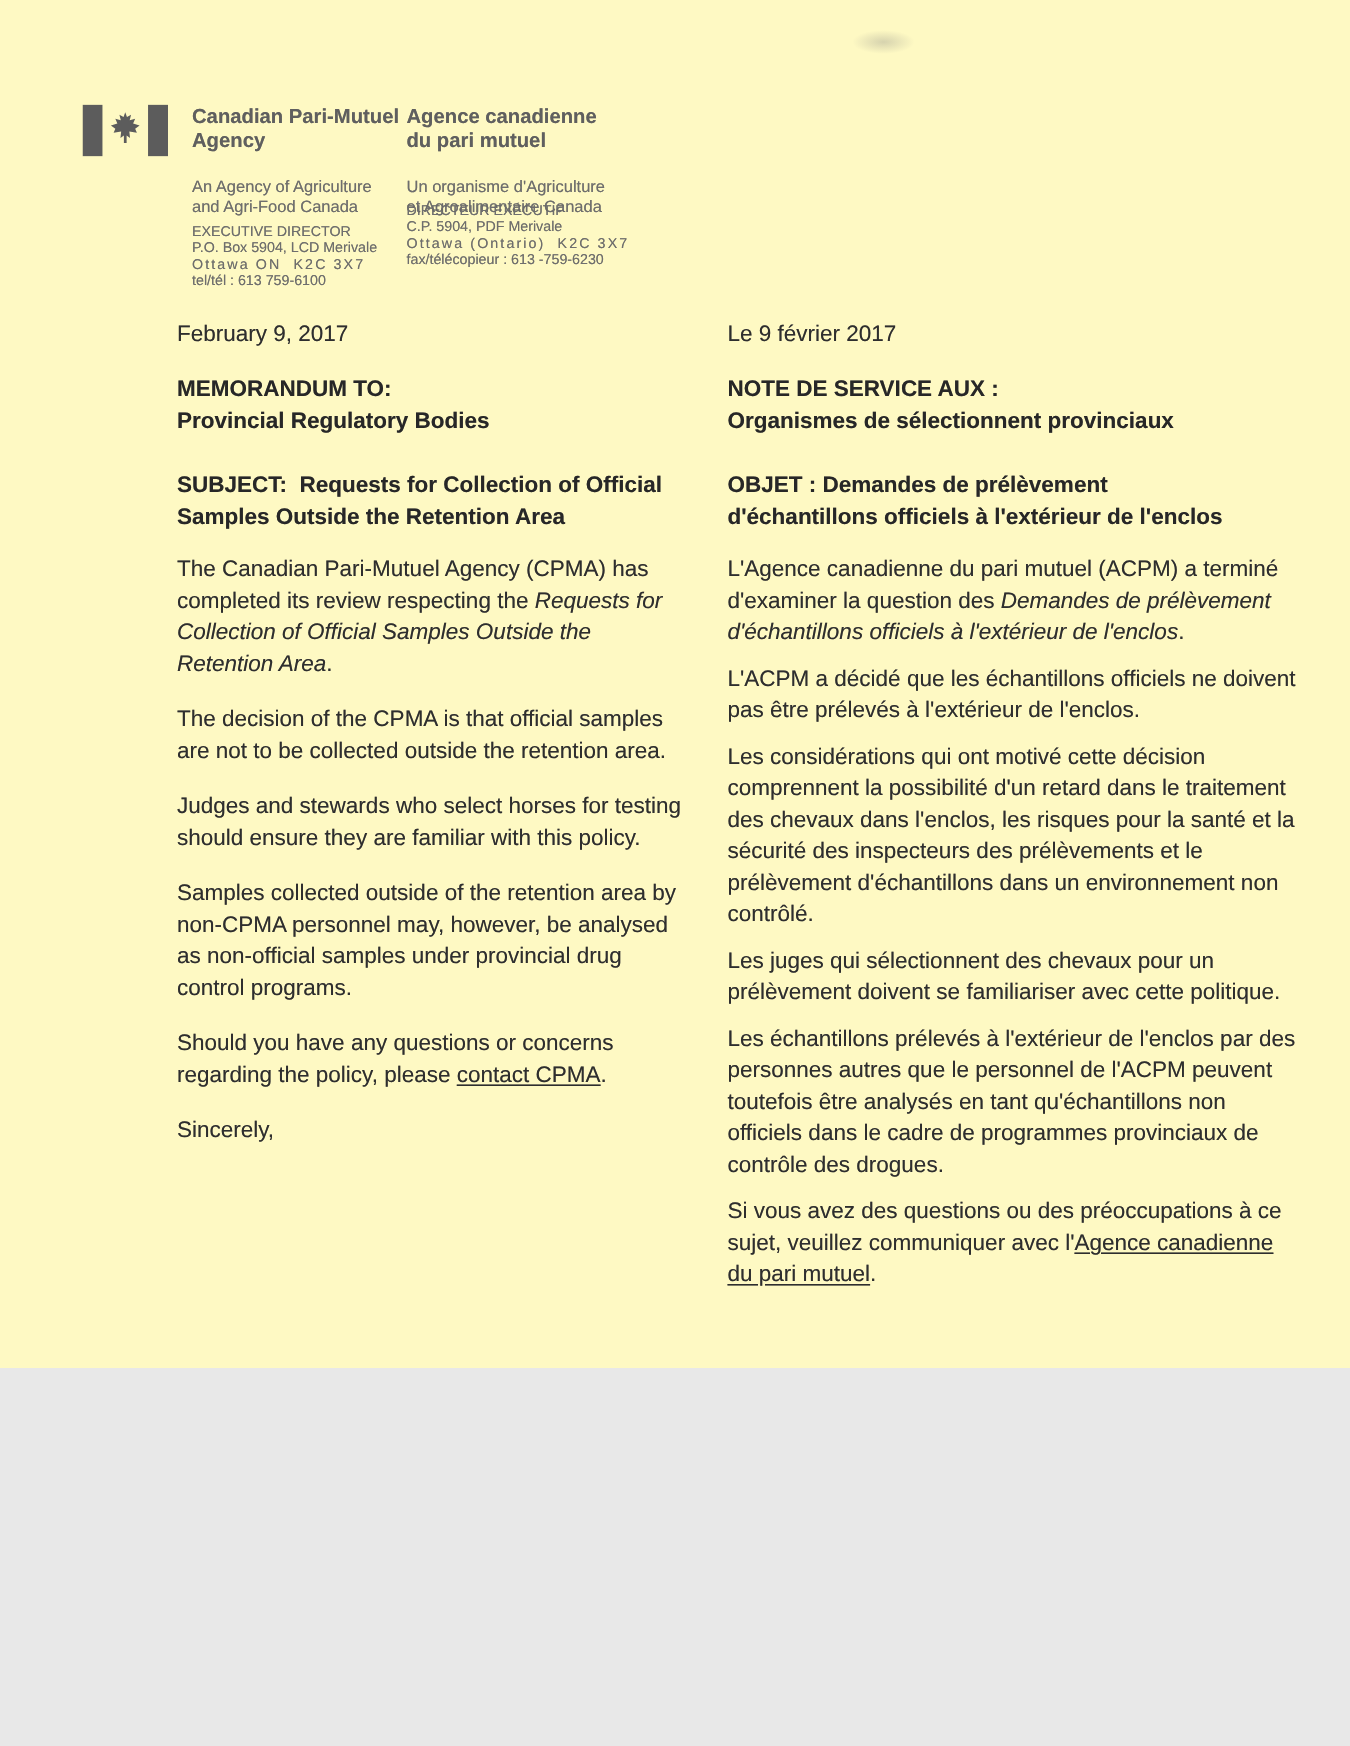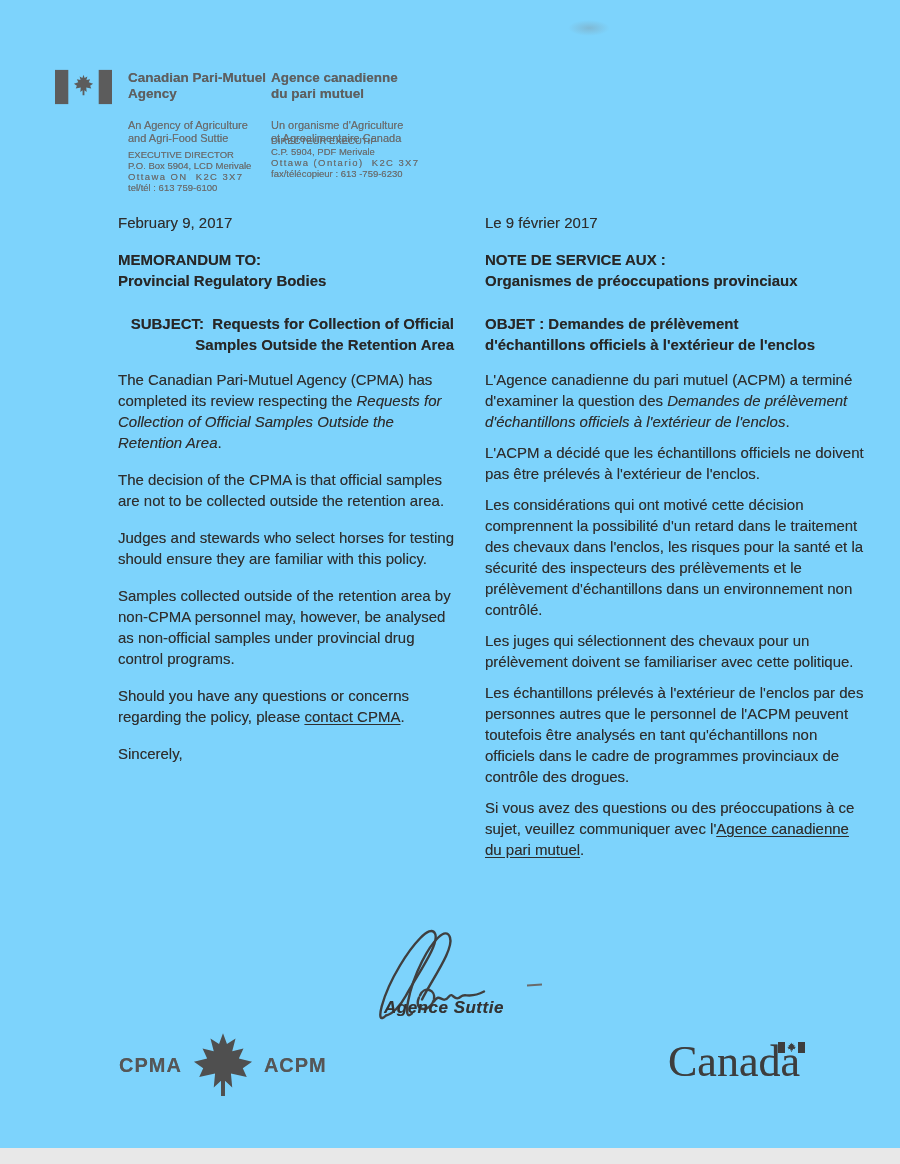--- a/index.html
+++ b/index.html
@@ -1,18 +1,18 @@
 <!DOCTYPE html>
 <html><head>
 <meta charset="utf-8">
 <style>
   html,body { margin:0; padding:0; background:#e8e8e8; }
   .page {
-    position:relative; width:900px; height:1148px; margin:0 auto;
-    background:#7dd3fc; overflow:hidden;
+    position:relative; width:900px; height:912px; margin:0 auto;
+    background:#fef9c3; overflow:hidden;
     font-family:"Liberation Sans", sans-serif;
     color:#2e2e2e;
     text-shadow:0 0 0.35px rgba(70,70,70,0.55);
   }
   
   .smudge { position:absolute; left:568px; top:20px; width:42px; height:16px;
     background:radial-gradient(ellipse at center, rgba(130,130,130,0.32), rgba(130,130,130,0) 70%); }
 
   
   .flag-top { position:absolute; left:55px; top:68px; width:57px; height:38px; }
@@ -28,21 +28,21 @@
   .lh-contact-fr { left:271px; top:135px; }
   .spread { letter-spacing:1.4px; }
 
   
   .col { position:absolute; top:212px; font-size:15px; line-height:21px; }
   .col-en { left:118px; width:342px; }
   .col-fr { left:485px; width:382px; }
   .date { margin:0 0 16px 0; }
   .memo { font-weight:bold; margin:0 0 22px 0; color:#272727; }
   .subject { font-weight:bold; margin:0 0 14px 0; color:#272727; }
-  .subject-en { max-width:336px;text-align:right; }
+  .subject-en { max-width:336px; }
   .subject-fr { max-width:330px; }
   .col-en p.body { margin:0 0 16px 0; }
   .col-fr p.body { margin:0 0 10px 0; }
   .it { font-style:italic; }
   .ul { text-decoration:underline; text-underline-offset:2px; }
   .closing-en { margin-top:70px; }
   .closing-fr { margin-top:18px; }
 
   
   .sig { position:absolute; left:372px; top:915px; width:120px; height:115px; }
@@ -78,21 +78,21 @@
     <div>Canadian Pari-Mutuel</div>
     <div>Agency</div>
   </div>
   <div class="lh lh-org lh-org-fr">
     <div>Agence canadienne</div>
     <div>du pari mutuel</div>
   </div>
 
   <div class="lh lh-agency lh-agency-en">
     <div>An Agency of Agriculture</div>
-    <div>and Agri-Food Suttie</div>
+    <div>and Agri-Food Canada</div>
   </div>
   <div class="lh lh-agency lh-agency-fr">
     <div>Un organisme d'Agriculture</div>
     <div>et Agroalimentaire Canada</div>
   </div>
 
   <div class="lh lh-contact lh-contact-en">
     <div>EXECUTIVE DIRECTOR</div>
     <div>P.O. Box 5904, LCD Merivale</div>
     <div class="spread">Ottawa ON&nbsp; K2C 3X7</div>
@@ -117,21 +117,21 @@
     <p class="body">Judges and stewards who select horses for testing should ensure they are familiar with this policy.</p>
     <p class="body">Samples collected outside of the retention area by non-CPMA personnel may, however, be analysed as non-official samples under provincial drug control programs.</p>
     <p class="body"><span>Should you have any questions or concerns regarding the policy, please </span><span class="ul">contact CPMA</span><span>.</span></p>
     <p class="body closing-en">Sincerely,</p>
   </div>
 
   <div class="col col-fr">
     <p class="date">Le 9 février 2017</p>
     <p class="memo">
       <span>NOTE DE SERVICE AUX :</span><br>
-      <span>Organismes de préoccupations provinciaux</span>
+      <span>Organismes de sélectionnent provinciaux</span>
     </p>
     <p class="subject subject-fr">OBJET : Demandes de prélèvement d'échantillons officiels à l'extérieur de l'enclos</p>
     <p class="body"><span>L'Agence canadienne du pari mutuel (ACPM) a terminé d'examiner la question des </span><span class="it">Demandes de prélèvement d'échantillons officiels à l'extérieur de l'enclos</span><span>.</span></p>
     <p class="body">L'ACPM a décidé que les échantillons officiels ne doivent pas être prélevés à l'extérieur de l'enclos.</p>
     <p class="body">Les considérations qui ont motivé cette décision comprennent la possibilité d'un retard dans le traitement des chevaux dans l'enclos, les risques pour la santé et la sécurité des inspecteurs des prélèvements et le prélèvement d'échantillons dans un environnement non contrôlé.</p>
     <p class="body">Les juges qui sélectionnent des chevaux pour un prélèvement doivent se familiariser avec cette politique.</p>
     <p class="body">Les échantillons prélevés à l'extérieur de l'enclos par des personnes autres que le personnel de l'ACPM peuvent toutefois être analysés en tant qu'échantillons non officiels dans le cadre de programmes provinciaux de contrôle des drogues.</p>
     <p class="body"><span>Si vous avez des questions ou des préoccupations à ce sujet, veuillez communiquer avec l'</span><span class="ul">Agence canadienne du pari mutuel</span><span>.</span></p>
   </div>
 

